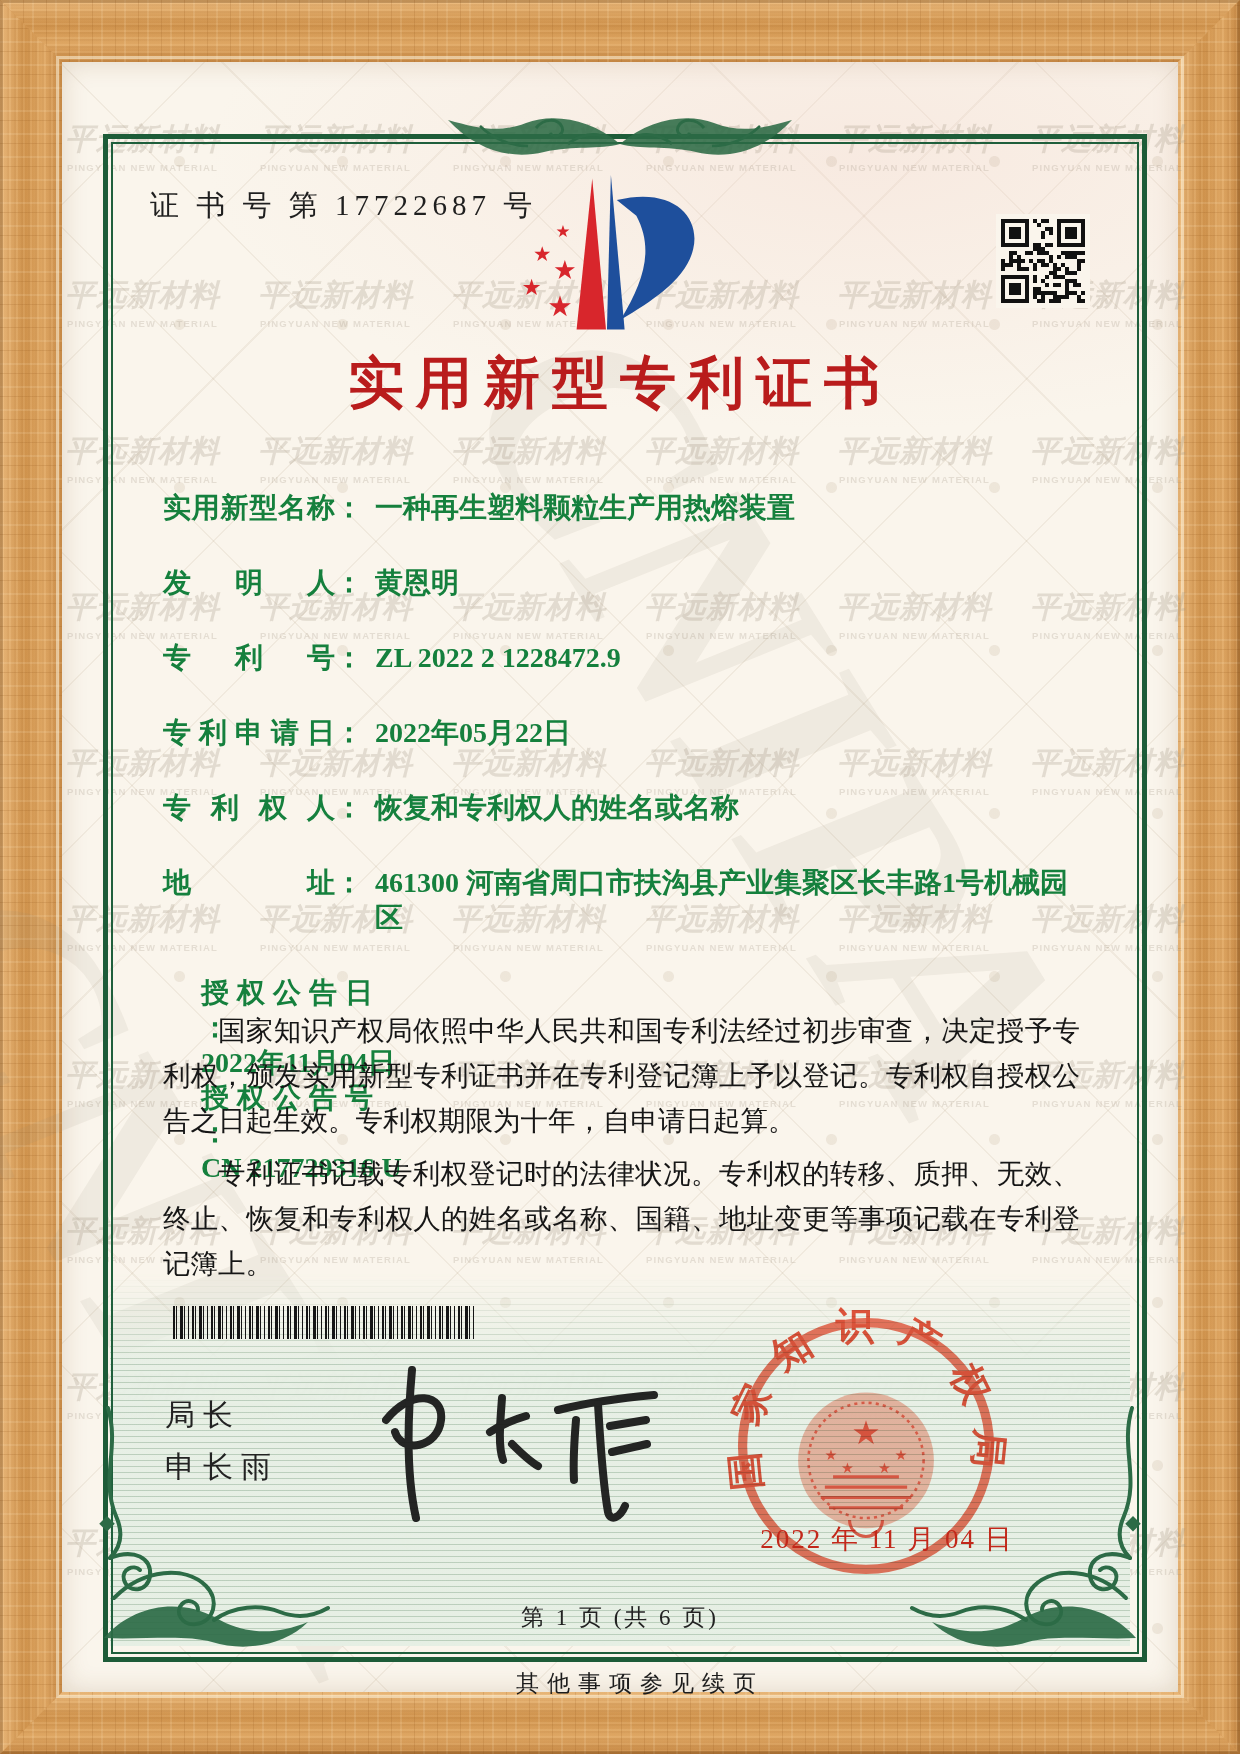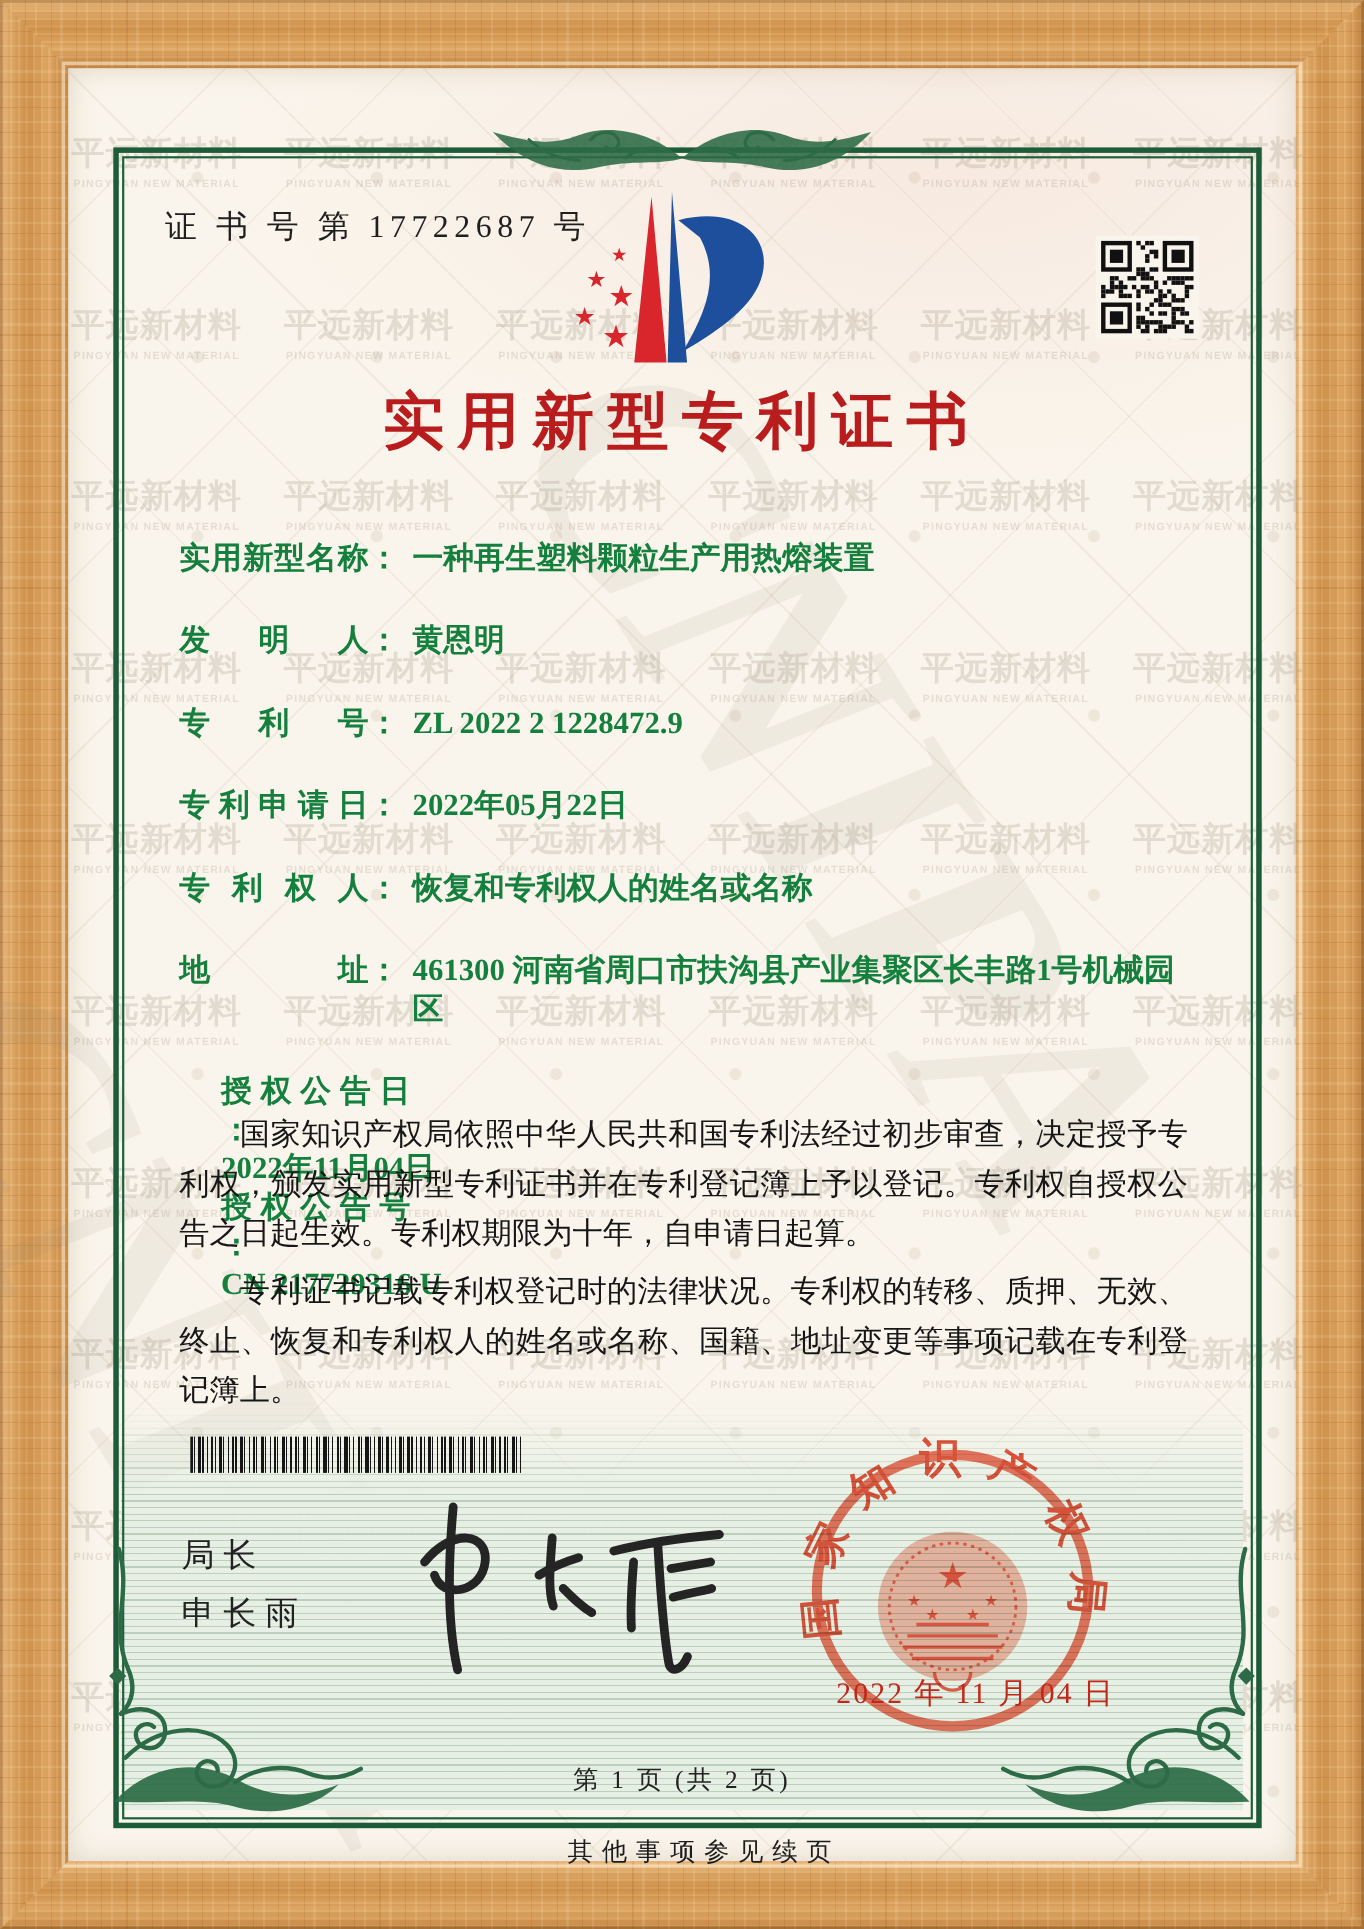--- a/index.html
+++ b/index.html
@@ -29,21 +29,21 @@
       radial-gradient(1100px 450px at 72% 6%, rgba(243,213,203,.35), transparent 60%),
       repeating-linear-gradient(45deg, rgba(172,150,120,.12) 0 1.5px, transparent 1.5px 115px),
       repeating-linear-gradient(-45deg, rgba(172,150,120,.12) 0 1.5px, transparent 1.5px 115px);}
   .dotlayer{position:absolute;inset:0;pointer-events:none;
       background-image:radial-gradient(circle, rgba(172,150,120,.16) 5px, transparent 6px);
       background-size:163px 163px;background-position:36px 18px;}
   
   #wm-grid{position:absolute;left:-16px;top:6px;width:1160px;height:1690px;display:flex;flex-wrap:wrap;
            align-content:flex-start;pointer-events:none;z-index:1;}
   .wm-tile{width:193px;height:156px;display:flex;flex-direction:column;align-items:center;justify-content:center;}
-  .wm-cn{font-family:"Liberation Sans","DejaVu Sans",sans-serif;font-weight:700;
+  .wm-cn{font-family:"Liberation Sans","DejaVu Sans",sans-serif;font-weight:700;font-style:italic;
          font-size:30px;letter-spacing:1px;color:rgba(158,147,129,.26);white-space:nowrap;}
   .wm-en{font-family:"Liberation Sans","DejaVu Sans",sans-serif;font-weight:700;font-size:9.5px;
          letter-spacing:1.2px;color:rgba(158,147,129,.24);margin-top:2px;white-space:nowrap;text-align:right;}
   .cnipa{position:absolute;font:italic 700 290px "Liberation Serif","DejaVu Serif",serif;
          color:rgba(150,138,120,.10);transform:rotate(58deg);transform-origin:0 0;
          white-space:nowrap;z-index:1;pointer-events:none;}
   
   #band{position:absolute;left:48px;top:1212px;width:1020px;height:372px;z-index:2;
     background:
       repeating-linear-gradient(180deg, rgba(122,158,128,.40) 0 1px, transparent 1px 6px),
@@ -607,16 +607,16 @@
           <path d="M-32,16 L32,16"></path>
           <path d="M-40,26 L40,26"></path>
           <path d="M-44,36 L44,36"></path>
           <path d="M-36,46 L36,46"></path>
           <path d="M-16,58 A16,16 0 0 0 16,58"></path>
         </g>
       </g>
     </svg>
     <div id="seal-date">2022 年 11 月 04 日</div>
 
-    <div id="page-num">第 1 页 (共 2 页)</div>
+    <div id="page-num">第 1 页 (共 6 页)</div>
     <div id="note">其他事项参见续页</div>
   </div>
 </div>
 
 </body></html>

